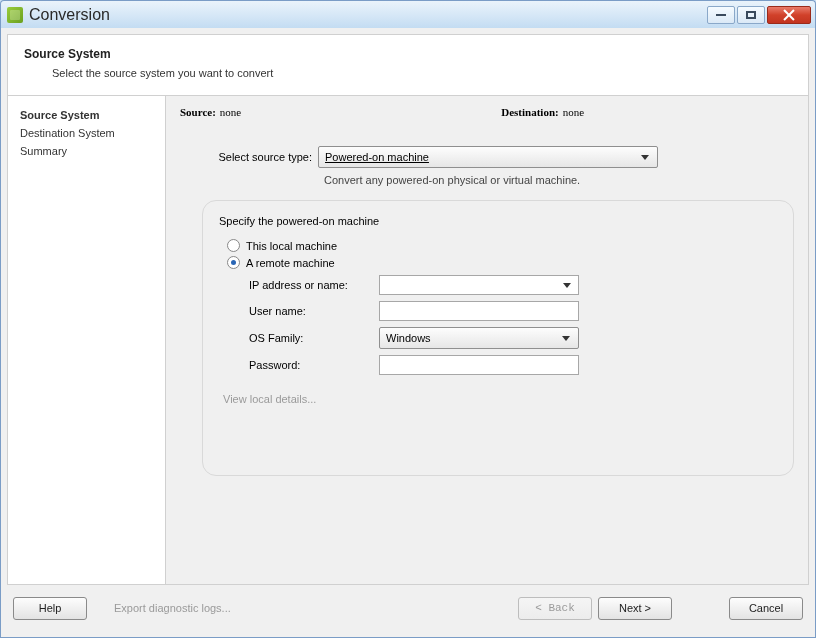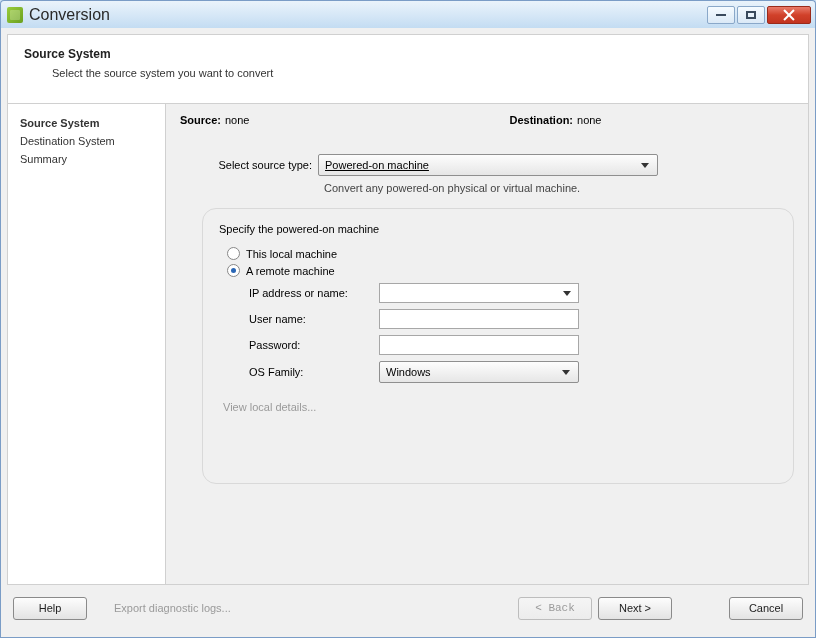--- a/index.html
+++ b/index.html
@@ -67,21 +67,21 @@
   padding: 6px;
   display: flex;
   flex-direction: column;
 }
 .header {
   background: #fff;
   border: 1px solid #d0d0d0;
   padding: 12px 16px 16px 16px;
 }
 .header-title { font-weight: bold; font-size: 12px; color: #222; }
-.header-sub { margin: 6px 0 8px 28px; color: #333; }
+.header-sub { margin: 6px 0 0 28px; color: #333; }
 
 .body {
   flex: 1;
   display: flex;
   border: 1px solid #d0d0d0;
   border-top: none;
   background: #f0f0f0;
   overflow: hidden;
 }
 .nav {
@@ -93,21 +93,21 @@
 .nav div { line-height: 18px; color: #333; }
 .nav .active { font-weight: bold; }
 
 .main {
   flex: 1;
   padding: 10px 14px 10px 14px;
   display: flex; flex-direction: column;
 }
 .row { display: flex; align-items: center; margin-bottom: 4px; }
 .label-strong { font-weight: bold; margin-right: 4px; }
-.srcdest { display: flex; gap: 260px; margin-bottom: 24px; }
+.srcdest { display: flex; gap: 260px; margin-bottom: 24px; font-family: Liberation Serif, serif; }
 
 .select-row { display: flex; align-items: center; margin-bottom: 6px; margin-left: 28px; }
 .select-label { width: 110px; text-align: right; padding-right: 6px; }
 .dropdown {
   height: 22px;
   background: linear-gradient(180deg, #fdfdfd 0%, #e6e6e6 100%);
   border: 1px solid #8f8f8f;
   border-radius: 2px;
   display: flex; align-items: center;
   position: relative;
@@ -246,29 +246,29 @@
           <div class="combo-input">
             <input class="text-input" value="" style="">
             <div class="dropdown-arrow" style="position:absolute"></div>
           </div>
         </div>
         <div class="form-row">
           <span class="form-label">User name:</span>
           <input class="text-input" value="" style="">
         </div>
         <div class="form-row">
-          <span class="form-label">Password:</span>
-          <input type="password" class="text-input" value="" style="">
-        </div>
-        <div class="form-row">
           <span class="form-label">OS Family:</span>
           <div class="dropdown med">
             <span>Windows</span>
             <div class="dropdown-arrow"></div>
           </div>
+        </div>
+        <div class="form-row">
+          <span class="form-label">Password:</span>
+          <input type="password" class="text-input" value="" style="">
         </div>
 
         <div class="view-details">View local details...</div>
       </div>
     </div>
   </div>
 
   <div class="footer">
     <div class="btn">Help</div>
     <span class="export-text">Export diagnostic logs...</span>

